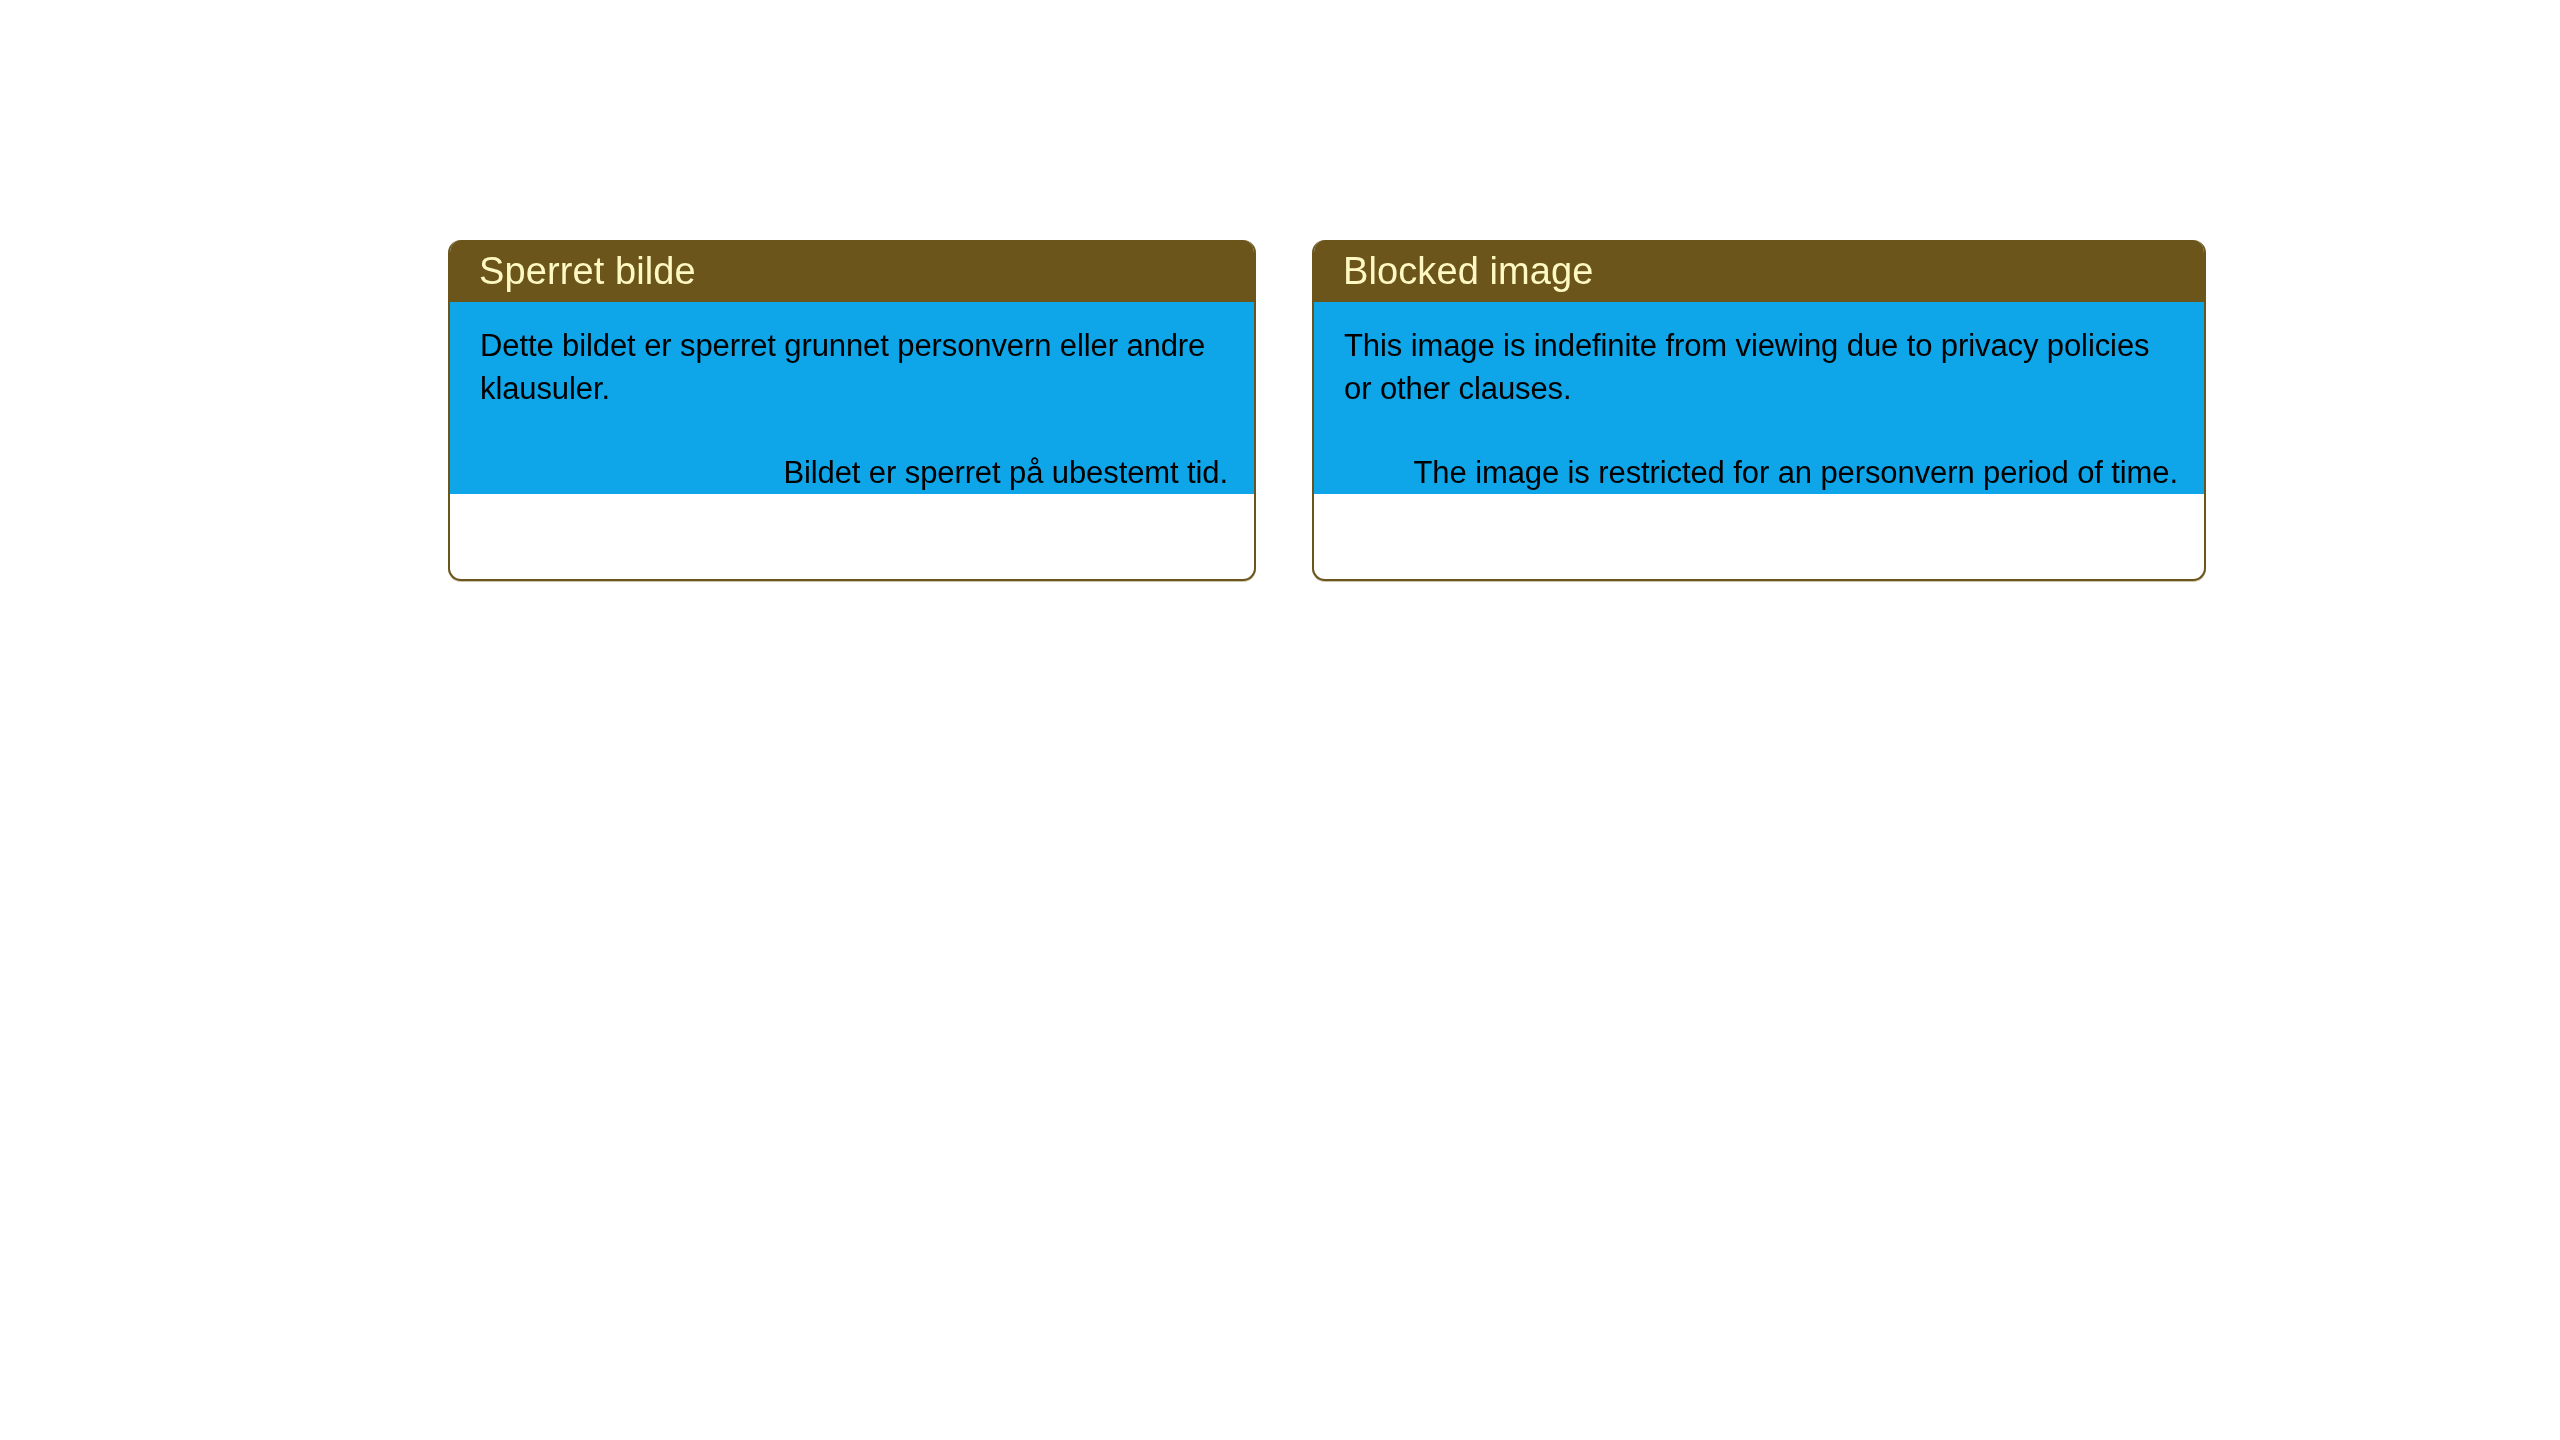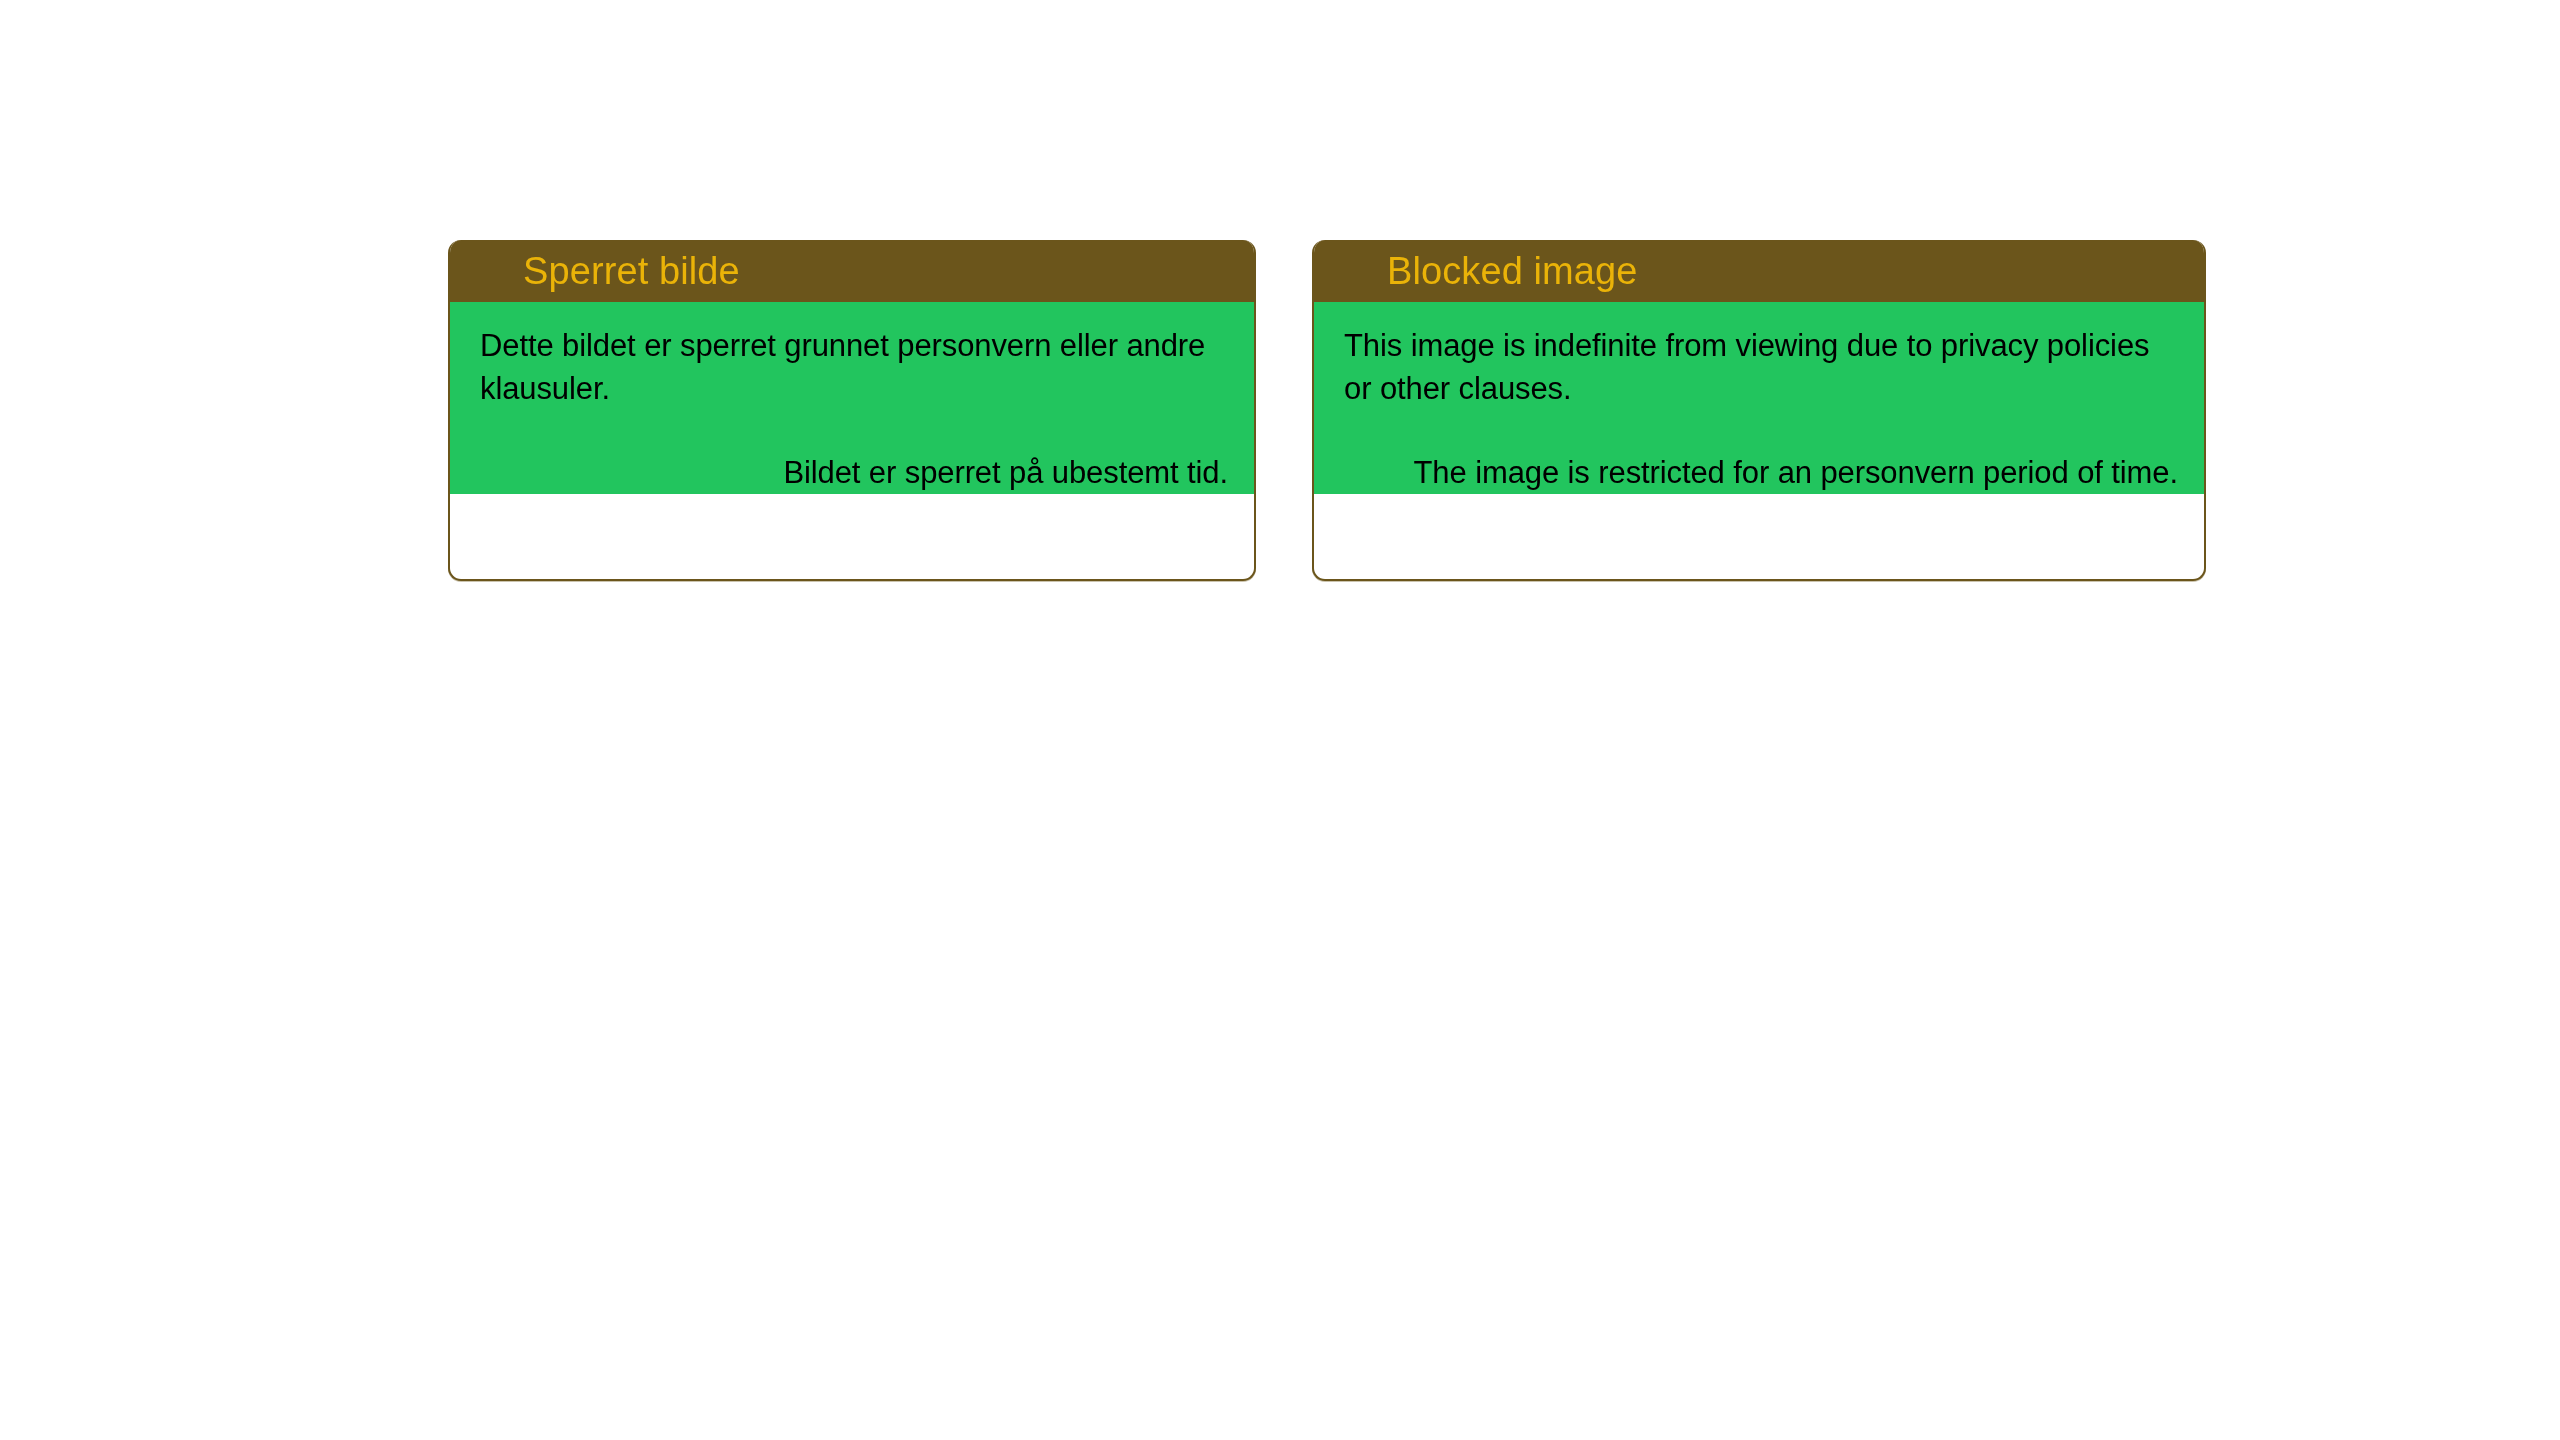--- a/index.html
+++ b/index.html
@@ -52,33 +52,32 @@
     background: #6b551b;
     margin: -1px -1px 0 -1px;
     border-top-left-radius: 12px;
     border-top-right-radius: 12px;
     display: flex;
     align-items: center;
     padding: 0 0 0 30px;
   }
 
   .panel-title {
-    color: #eab308;
+    color: #fef9c3;
     font-size: 38px;
     font-weight: 400;
     line-height: 1;
     letter-spacing: 0.1px;
     white-space: nowrap;
-    margin-left: 44px;
   }
 
   .panel-body {
     box-sizing: border-box;
     padding: 22px 26px 0 30px;
-    background: #22c55e;
+    background: #0ea5e9;
   }
 
   .panel-paragraph {
     margin: 0;
     color: #000000;
     font-size: 31px;
     line-height: 43px;
     font-weight: 400;
     letter-spacing: -0.1px;
   }

